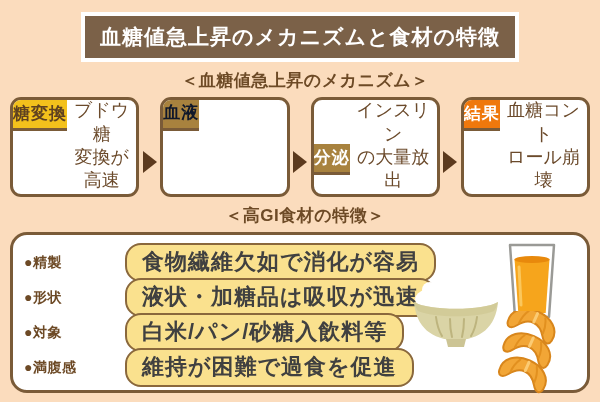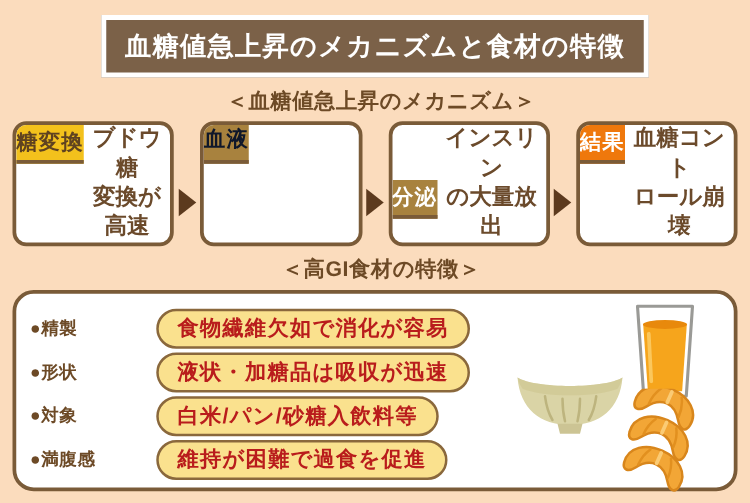--- a/index.html
+++ b/index.html
@@ -33,21 +33,21 @@
     border:3px solid #7A5B38; border-radius:11px;
     overflow:hidden; min-width:0;
   }
   .step-header {
     height:28px; line-height:28px; text-align:center;
     font-weight:bold; font-size:17px; letter-spacing:1px;
     border-bottom:3px solid #7A5B38;
   }
   .step-body {
     flex:1; display:flex; align-items:center; justify-content:center;
-    text-align:center; font-weight:bold; font-size:18px; line-height:1.3;
+    text-align:center; font-weight:normal; font-size:18px; line-height:1.3;
     color:#6B4A2B; white-space:pre-line; padding:2px 2px 4px;
   }
   .arrow-cell {
     width:21px; flex:none;
     display:flex; align-items:center; justify-content:center;
     padding-top:30px;
   }
   .arrow {
     width:0; height:0;
     border-left:14px solid #5C3A1E;
@@ -64,22 +64,22 @@
   }
   .feature-row { display:flex; align-items:center; height:35px; }
   .feature-label {
     width:101px; flex:none;
     color:#6D4A26; font-weight:bold; font-size:14px; letter-spacing:0.5px;
   }
   .feature-pill {
     background:#FAE18E;
     border:2px solid #8A683C; border-radius:16px;
     padding:2px 15px 3px;
-    font-weight:bold; font-size:17px; letter-spacing:1px;
-    color:#b91c1c; white-space:nowrap;
+    font-weight:bold; font-size:22px; letter-spacing:1px;
+    color:#404040; white-space:nowrap;
   }
   
   .illustrations { position:absolute; top:4px; right:6px; width:168px; height:148px; }
   .illus { position:absolute; }
   .illus-rice   { left:-3px; top:36px; }
   .illus-juice  { left:92px; top:4px; }
   .illus-bread  { left:64px; top:72px; }
 </style>
 </head>
 <body>

